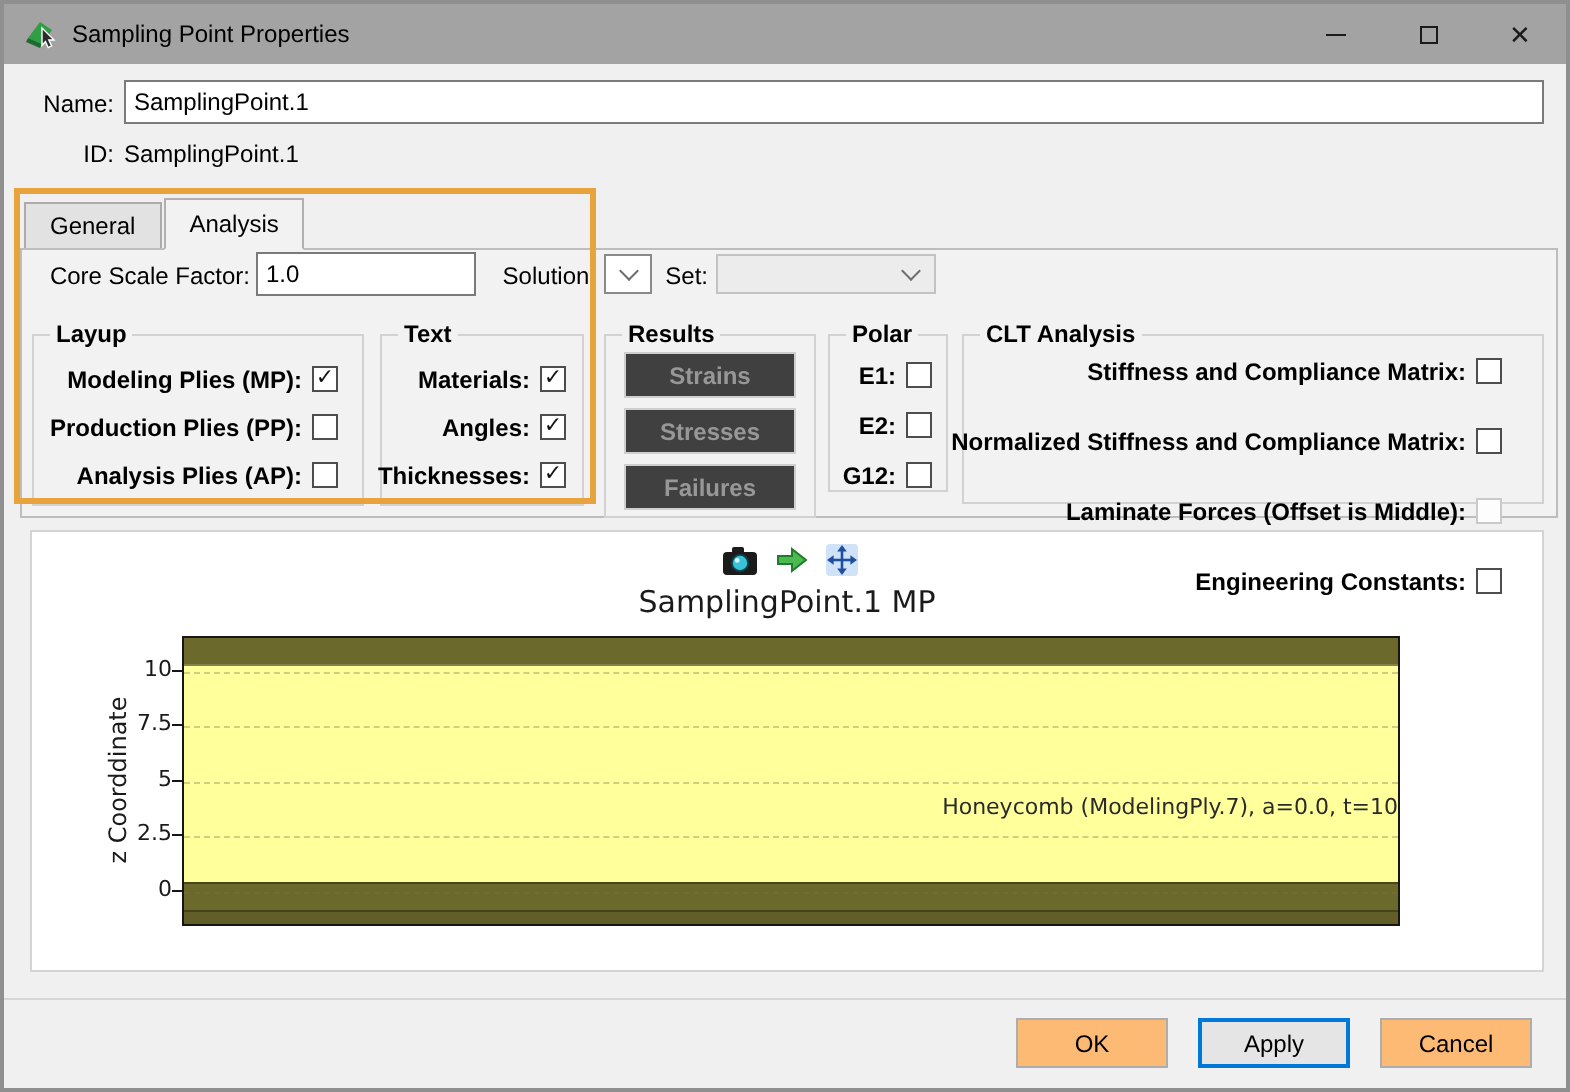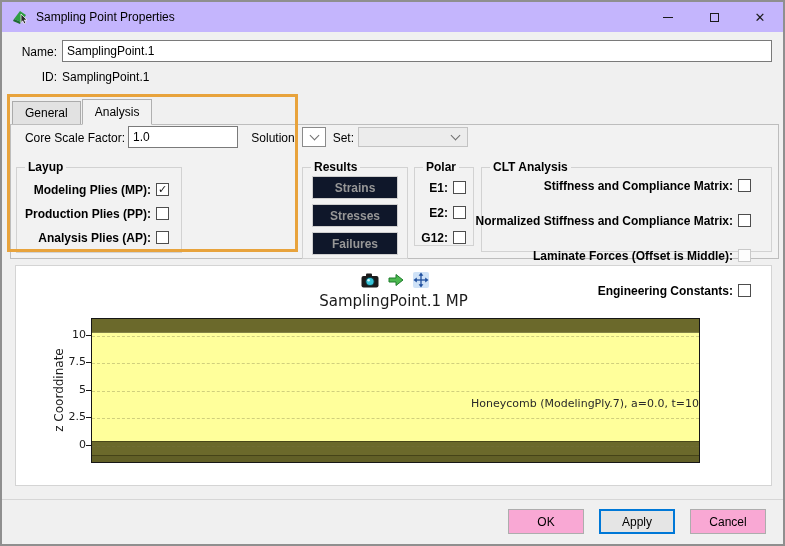--- a/index.html
+++ b/index.html
@@ -1,21 +1,21 @@
 <!DOCTYPE html>
 <html><head>
 <meta charset="utf-8">
 <style>
   html,body{margin:0;padding:0;background:#c8c8c8;}
   *{box-sizing:border-box;}
   .dialog{position:relative;width:785px;height:546px;background:#f0f0f0;
     border:2px solid #8f8f8f;overflow:hidden;
     font-family:"Liberation Sans","DejaVu Sans",sans-serif;font-size:12px;color:#000;}
   
-  .titlebar{position:absolute;left:0;top:0;right:0;height:30px;background:#c4b5fd;}
+  .titlebar{position:absolute;left:0;top:0;right:0;height:30px;background:#a3a3a3;}
   .app-icon{position:absolute;left:10px;top:7px;width:18px;height:16px;}
   .win-title{position:absolute;left:34px;top:8px;font-size:12px;color:#000;}
   .win-controls{position:absolute;right:0;top:0;display:flex;height:30px;}
   .win-btn{width:46px;height:30px;display:flex;align-items:center;justify-content:center;color:#1a1a1a;}
   .glyph-min{width:10px;height:1px;background:#1a1a1a;}
   .glyph-max{width:9px;height:9px;border:1px solid #1a1a1a;}
   .glyph-close{font-size:13px;line-height:1;}
   
   .lbl{position:absolute;font-size:12px;color:#000;white-space:nowrap;}
   .r{text-align:right;}
@@ -38,41 +38,41 @@
   
   .group{position:absolute;border:1px solid #d2d2d2;background:#f2f2f2;font-weight:bold;}
   .group .gtitle{position:absolute;top:-8px;left:8px;background:#f2f2f2;padding:0 3px;font-size:12px;}
   .rows{position:absolute;left:0;right:0;top:0;display:flex;flex-direction:column;}
   .check-row{display:flex;justify-content:flex-end;align-items:center;gap:5px;height:19px;}
   .cl{font-size:12px;white-space:nowrap;}
   .cb{width:13px;height:13px;background:#fff;border:1px solid #4d4d4d;flex:0 0 auto;
     display:flex;align-items:center;justify-content:center;font-size:11px;line-height:1;color:#111;}
   .cb.checked::after{content:"\2713";}
   .cb.disabled{border-color:#c9c9c9;background:#fdfdfd;}
-  .rbtn{width:86px;height:23px;background:#0f172a;border:1px solid #cfcfcf;color:#979797;
+  .rbtn{width:86px;height:23px;background:#404040;border:1px solid #cfcfcf;color:#979797;
     display:flex;align-items:center;justify-content:center;font-size:12px;margin:0 auto 5px auto;}
   
   .chart-panel{position:absolute;left:13px;top:263px;width:757px;height:221px;background:#ffffff;border:1px solid #d4d4d4;}
   .chart-toolbar{position:absolute;left:345px;top:6px;display:flex;gap:9px;align-items:center;}
   .chart-title{position:absolute;left:0;right:0;top:26px;text-align:center;
     font-family:"DejaVu Sans",sans-serif;font-size:15px;color:#1a1a1a;}
   .plot{position:absolute;left:75px;top:52px;width:609px;height:145px;border:1px solid #161616;background:#ffff9b;overflow:hidden;}
   .layer{position:absolute;left:0;right:0;}
   .grid{position:absolute;left:0;right:0;height:0;border-top:1px dashed rgba(120,118,70,0.35);}
   .ytick-label{position:absolute;right:0;width:34px;text-align:right;
     font-family:"DejaVu Sans",sans-serif;font-size:11px;color:#1a1a1a;}
   .ytick-mark{position:absolute;width:5px;height:1px;background:#161616;}
   .annotation{position:absolute;left:0;right:0;text-align:right;
     font-family:"DejaVu Sans",sans-serif;font-size:11px;color:#2a2a2a;}
   .y-axis-title{position:absolute;left:43px;top:124px;transform:translate(-50%,-50%) rotate(-90deg);
     white-space:nowrap;font-family:"DejaVu Sans",sans-serif;font-size:12px;color:#1a1a1a;}
   
   .sep{position:absolute;left:0;right:0;top:497px;height:1px;background:#d6d6d6;}
   .footer-buttons{position:absolute;right:17px;top:507px;display:flex;gap:15px;}
-  .btn{width:76px;height:25px;background:#f9a8d4;border:1px solid #adadad;
+  .btn{width:76px;height:25px;background:#fdba74;border:1px solid #adadad;
     display:flex;align-items:center;justify-content:center;font-size:12px;}
   .btn.focused{border:2px solid #0078d7;background:#e5e5e5;}
 </style>
 </head>
 <body>
 
 <div class="dialog">
 
   <div class="titlebar">
     <svg class="app-icon" viewBox="0 0 18 16">
@@ -124,20 +124,37 @@
             <span class="cl">Modeling Plies (MP):</span>
             <span class="cb checked"></span>
           </div>
           <div class="check-row">
             <span class="cl">Production Plies (PP):</span>
             <span class="cb"></span>
           </div>
           <div class="check-row">
             <span class="cl">Analysis Plies (AP):</span>
             <span class="cb"></span>
+          </div>
+        </div>
+    </div>
+    <div class="group" style="left:188px;top:165px;width:102px;height:86px;pointer-events:auto;">
+      <span class="gtitle">Text</span>
+      <div class="rows" id="text-rows" style="padding:12px 8px 0 0;gap:5px;">
+          <div class="check-row">
+            <span class="cl">Materials:</span>
+            <span class="cb checked"></span>
+          </div>
+          <div class="check-row">
+            <span class="cl">Angles:</span>
+            <span class="cb checked"></span>
+          </div>
+          <div class="check-row">
+            <span class="cl">Thicknesses:</span>
+            <span class="cb checked"></span>
           </div>
         </div>
     </div>
     <div class="group" style="left:300px;top:165px;width:106px;height:92px;pointer-events:auto;">
       <span class="gtitle">Results</span>
       <div id="results-buttons" style="padding-top:8px;">
           <div class="rbtn">Strains</div>
           <div class="rbtn">Stresses</div>
           <div class="rbtn">Failures</div>
         </div>

